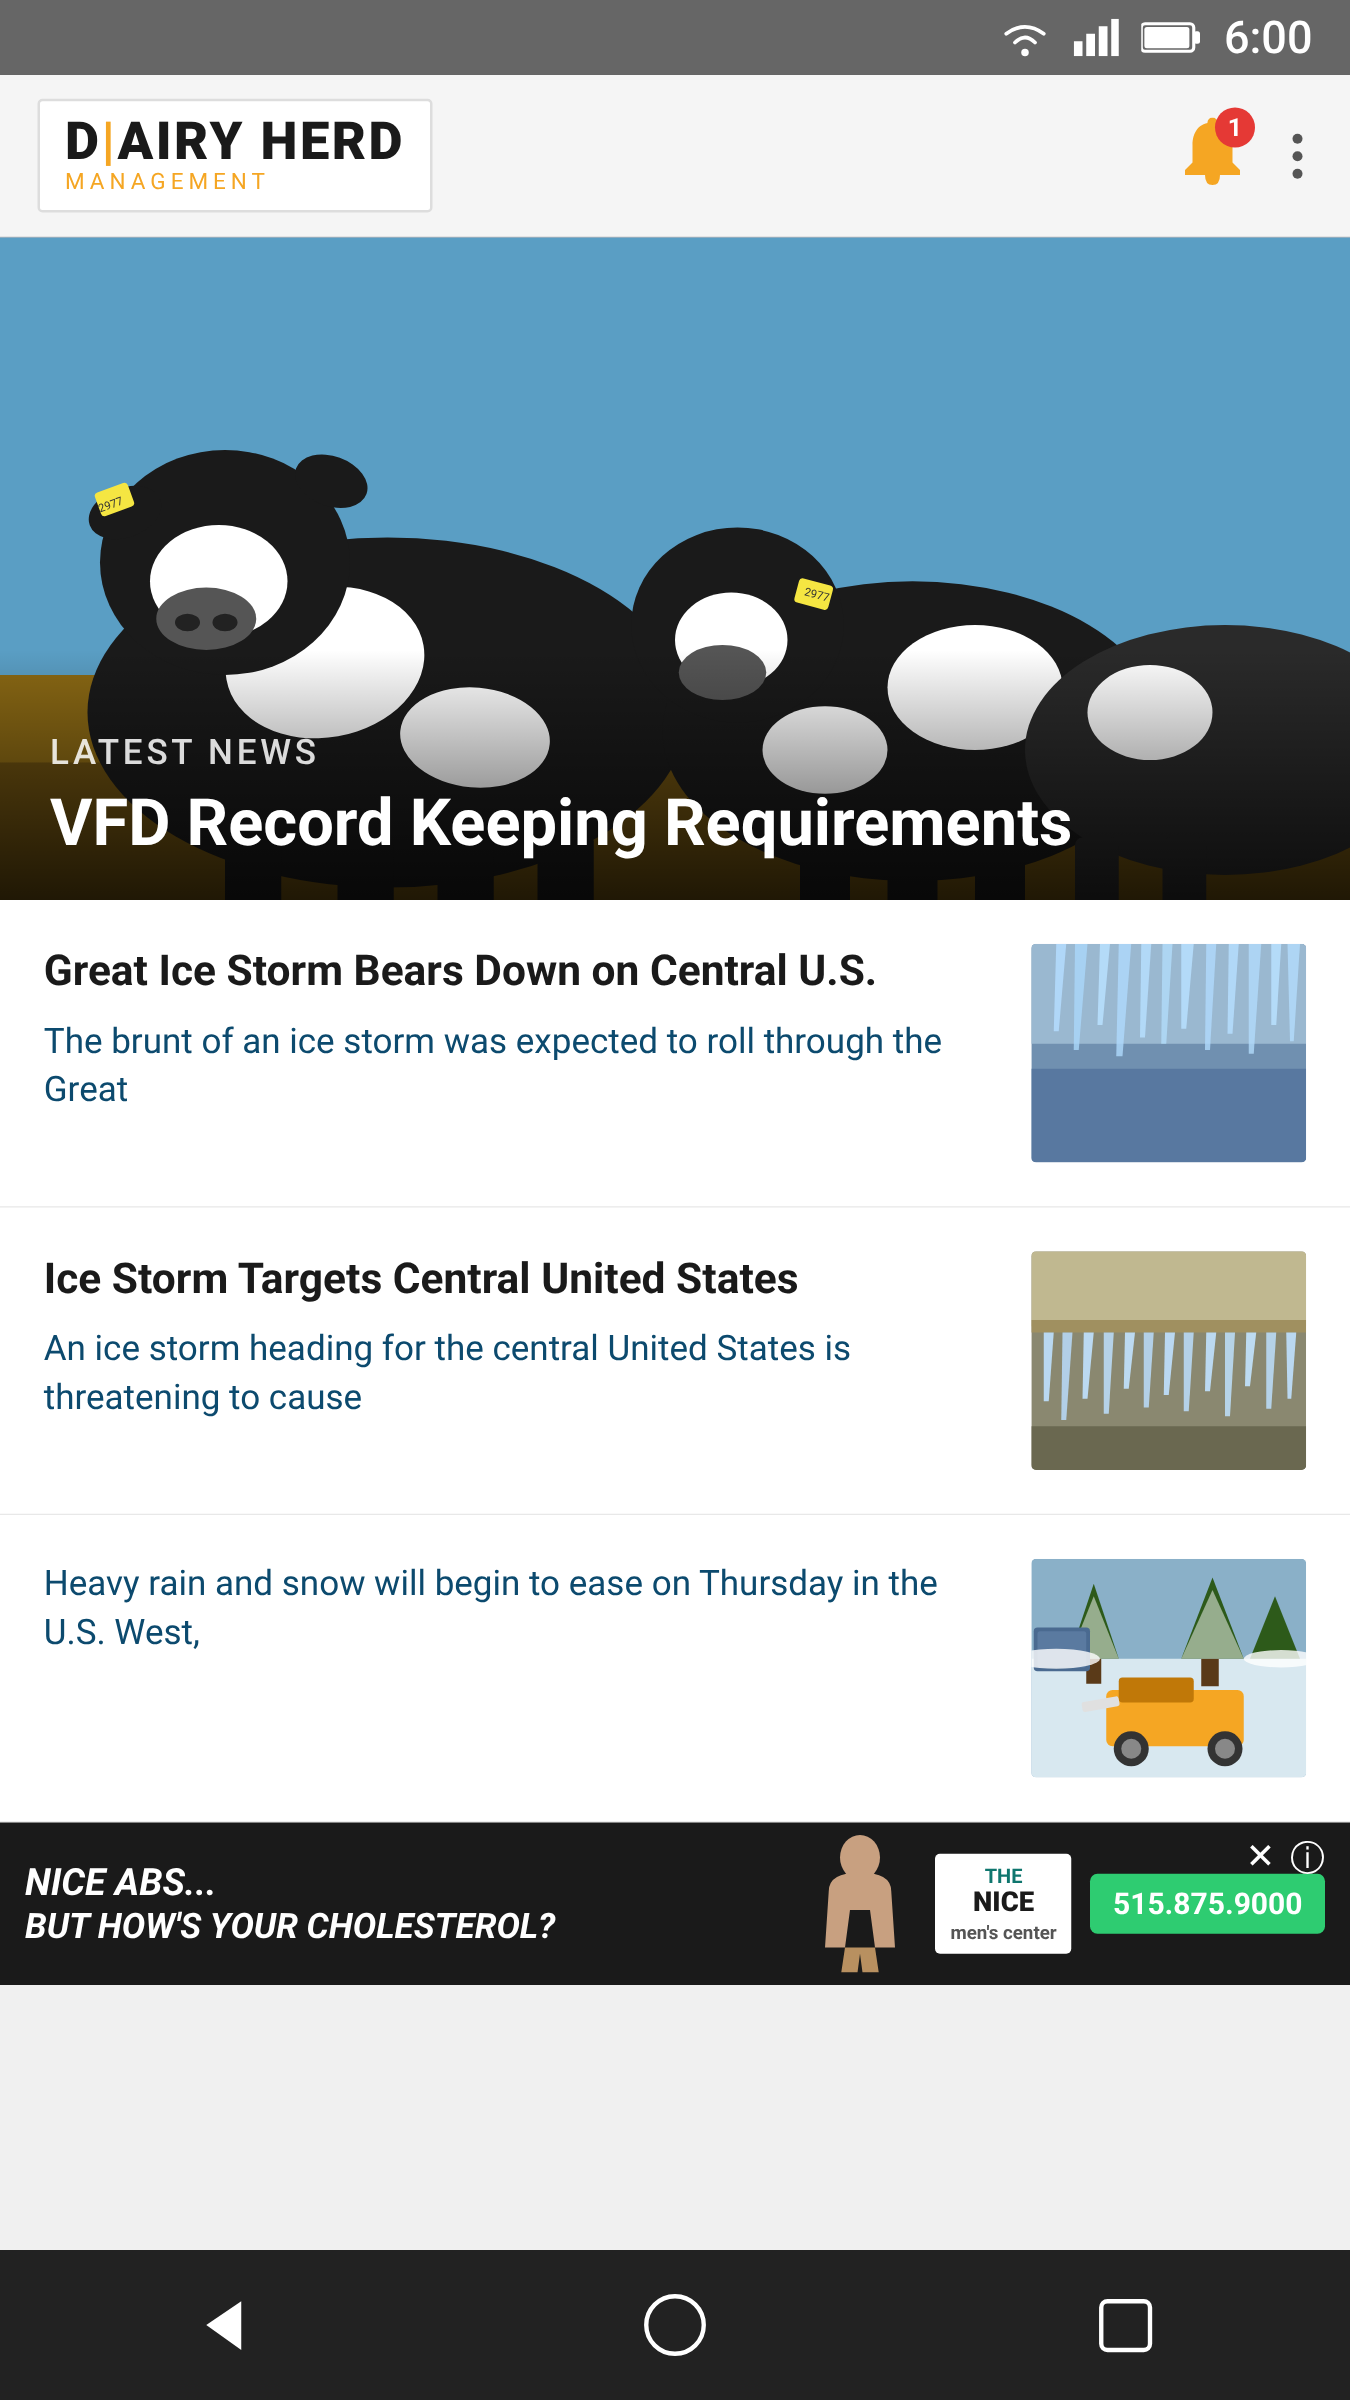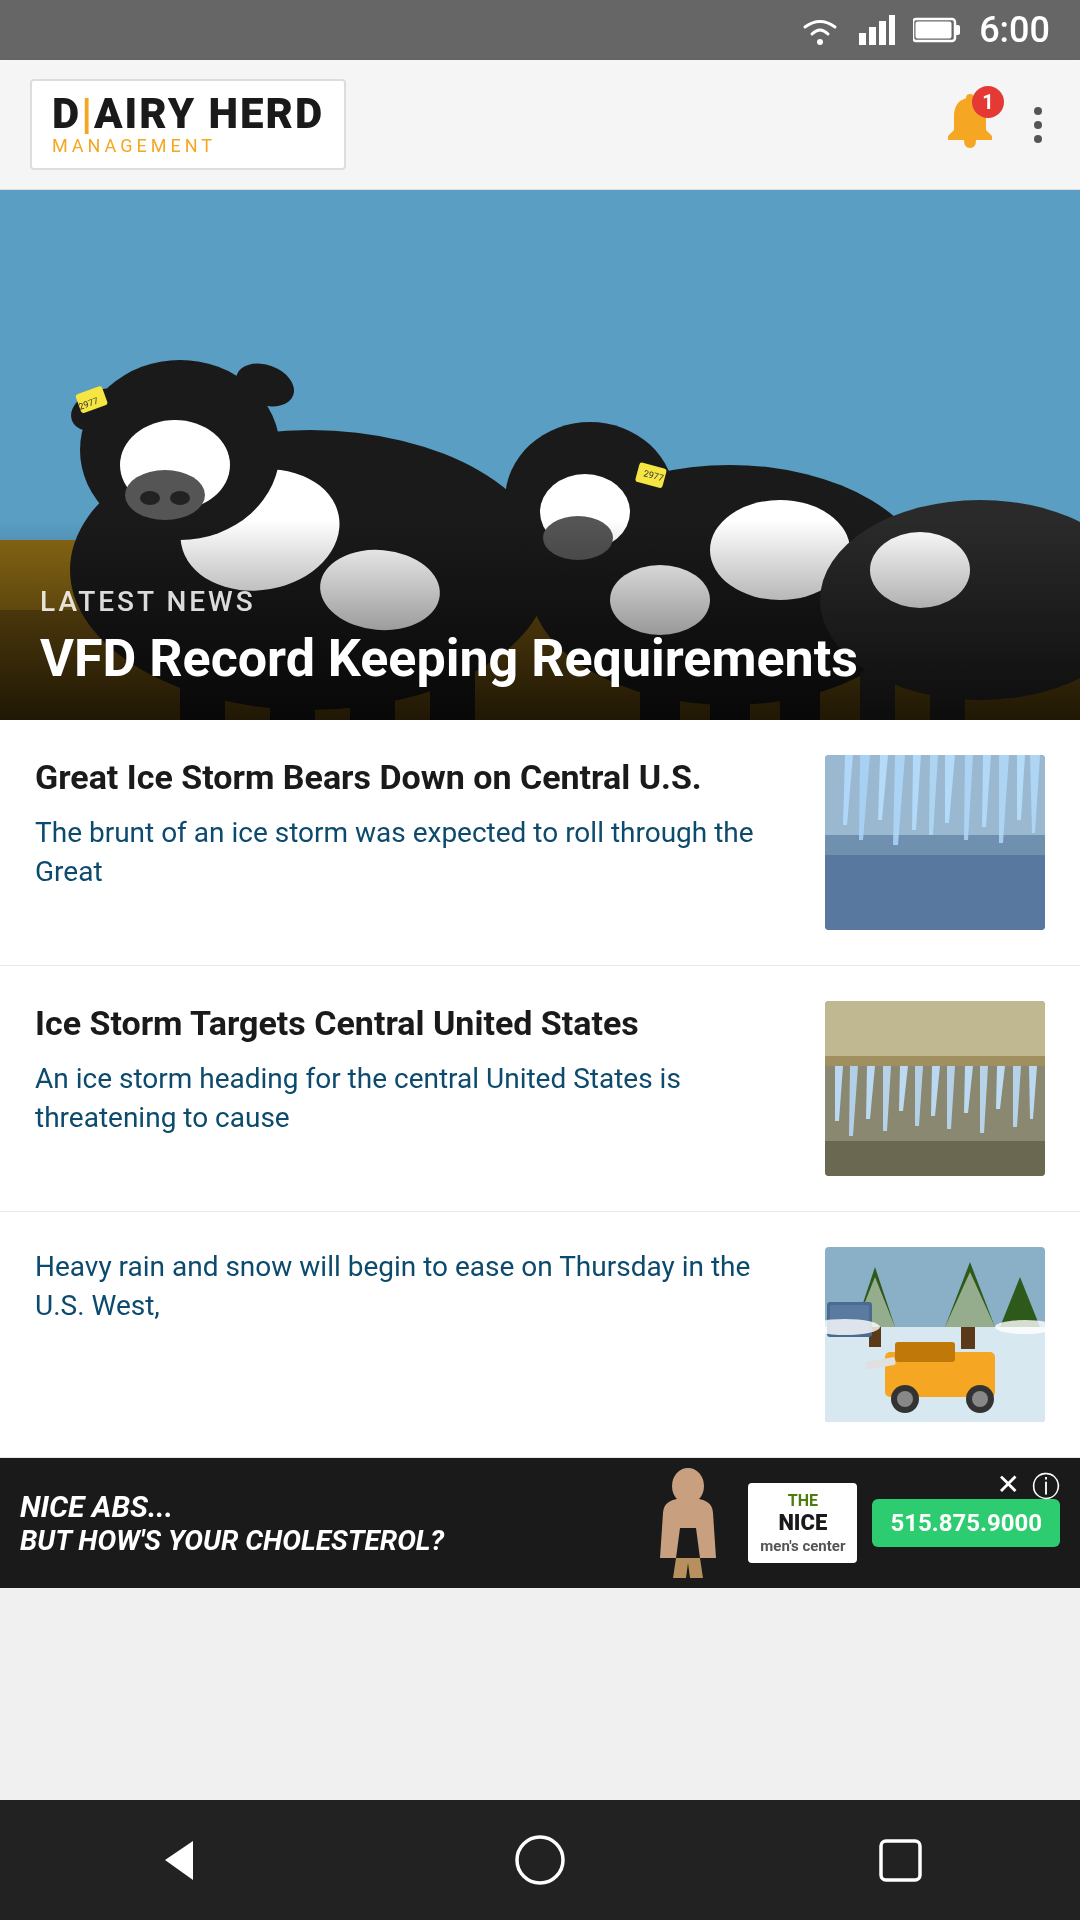--- a/index.html
+++ b/index.html
@@ -212,21 +212,21 @@
       padding: 8px 12px;
       border-radius: 4px;
       text-align: center;
       font-size: 18px;
       font-weight: bold;
       color: #333;
       line-height: 1.2;
     }
     .ad-logo-box .the {
       font-size: 16px;
-      color: #4d7c0f;
+      color: #0f766e;
     }
     .ad-phone-box {
       background: #2ecc71;
       padding: 10px 18px;
       border-radius: 6px;
       color: white;
       font-size: 24px;
       font-weight: bold;
     }
     .ad-close-btn {

